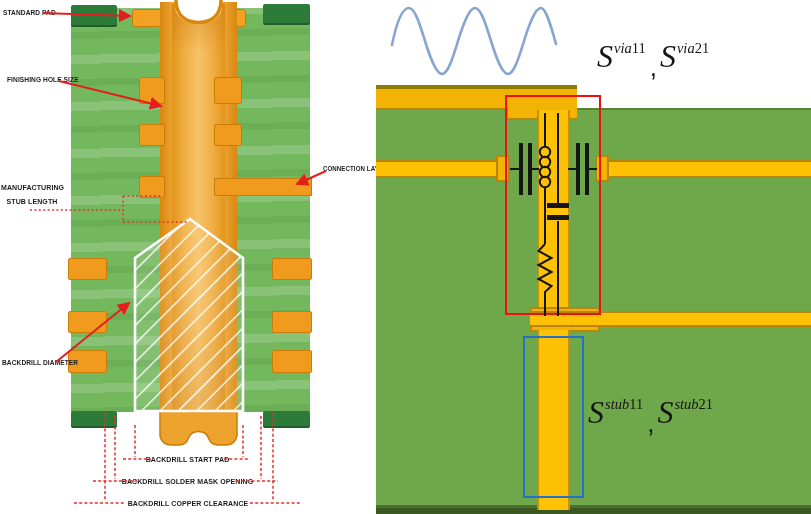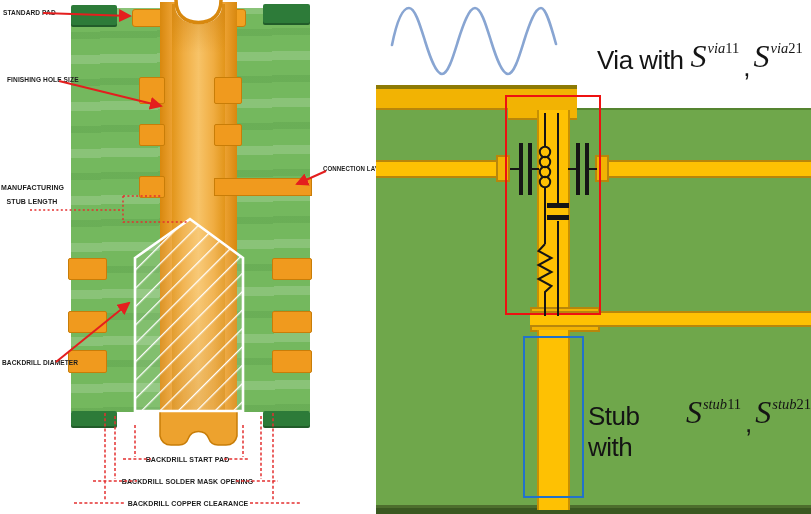--- a/index.html
+++ b/index.html
@@ -216,40 +216,38 @@
       <rect x="519" y="143" width="4" height="52"></rect>
       <rect x="528" y="143" width="4" height="52"></rect>
       <rect x="576" y="143" width="4" height="52"></rect>
       <rect x="585" y="143" width="4" height="52"></rect>
       <rect x="547" y="203" width="22" height="5"></rect>
       <rect x="547" y="215" width="22" height="5"></rect>
     </g>
   </svg>
 
   <div class="caption via-caption">
-    <span class="cap-prefix">Via with</span>
     <span class="sterm">
       <span class="s-base">S</span>
       <span class="s-stack">
         <span class="s-sup">via</span>
         <span class="s-sub">11</span>
       </span>
     </span>
     <span class="cap-sep">,</span>
     <span class="sterm">
       <span class="s-base">S</span>
       <span class="s-stack">
         <span class="s-sup">via</span>
         <span class="s-sub">21</span>
       </span>
     </span>
   </div>
 
   <div class="caption stub-caption">
-    <span class="cap-prefix">Stub with</span>
     <span class="sterm">
       <span class="s-base">S</span>
       <span class="s-stack">
         <span class="s-sup">stub</span>
         <span class="s-sub">11</span>
       </span>
     </span>
     <span class="cap-sep">,</span>
     <span class="sterm">
       <span class="s-base">S</span>

